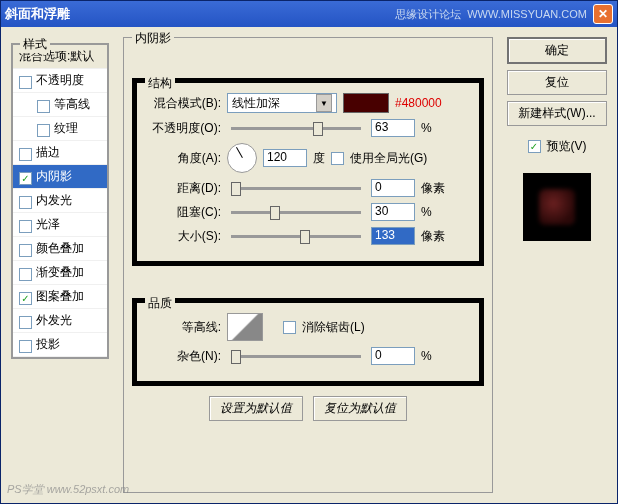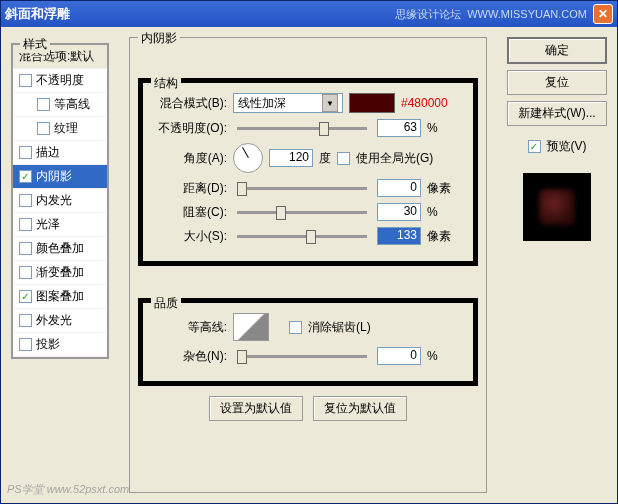--- a/index.html
+++ b/index.html
@@ -2,53 +2,53 @@
 <html><head>
 <meta charset="utf-8">
 <style>
 * { box-sizing: border-box; font-family: "Microsoft YaHei", SimSun, sans-serif; font-size: 12px; }
 body { margin: 0; background: #fff; }
 .window { width: 618px; height: 504px; background: #ece9d8; border: 1px solid #0a246a; position: relative; }
 .titlebar { height: 26px; background: linear-gradient(to bottom, #3a6bd6, #2454c4); color: #fff; display: flex; align-items: center; padding: 0 4px; }
 .titlebar-text { flex: 1; font-size: 13px; font-weight: bold; }
 .titlebar-right { color: #c8d8f0; font-size: 11px; margin-right: 6px; }
 .close-btn { width: 20px; height: 20px; background: #e87030; border: 1px solid #fff; color: #fff; border-radius: 3px; display: flex; align-items: center; justify-content: center; font-weight: bold; }
-.body { display: flex; padding: 10px; gap: 20px; height: calc(100% - 26px); }
+.body { display: flex; padding: 10px; gap: 14px; height: calc(100% - 26px); }
 .sidebar { width: 98px; }
 .fieldset { border: 1px solid #999; padding: 6px 0; background: #ece9d8; position: relative; margin-top: 6px; }
 .fieldset-label { position: absolute; top: -8px; left: 8px; background: #ece9d8; padding: 0 3px; }
 .style-list { background: #fff; border: 1px solid #999; }
-.style-item { padding: 3px 6px; display: flex; align-items: center; gap: 4px; border-bottom: 1px solid #f0f0f0; }
+.style-item { padding: 3px 6px; display: flex; align-items: flex-end; gap: 4px; border-bottom: 1px solid #f0f0f0; }
 .style-item.selected { background: #316ac5; color: #fff; }
 .style-item.header { background: #ece9d8; color: #000; }
 .style-item.indent { padding-left: 24px; }
 .checkbox { width: 13px; height: 13px; border: 1px solid #7b9ebd; background: #fff; display: inline-flex; align-items: center; justify-content: center; font-size: 10px; color: #21a121; }
 .main { flex: 1; }
 .main-fieldset { border: 1px solid #999; padding: 8px; position: relative; height: 100%; }
 .sub-fieldset { border: 5px solid #000000; padding: 10px 0 10px 8px; position: relative; margin-bottom: 10px; margin-top: 32px; }
 .row { display: flex; align-items: center; margin-bottom: 6px; gap: 6px; }
 .row-label { width: 76px; text-align: right; }
 .select { width: 110px; height: 20px; border: 1px solid #7b9ebd; background: #fff; display: flex; align-items: center; padding: 0 4px; }
 .select-arrow { width: 16px; height: 18px; background: #d4d0c8; border: 1px solid #999; display: flex; align-items: center; justify-content: center; margin-left: auto; font-size: 8px; }
 .color-swatch { width: 46px; height: 20px; background: #480000; border: 1px solid #666; }
 .hex { color: #d00; }
 .slider { width: 130px; height: 3px; background: #999; position: relative; margin: 0 4px; }
 .slider-thumb { position: absolute; top: -5px; width: 10px; height: 14px; background: #ece9d8; border: 1px solid #666; }
-.number-input { width: 44px; height: 18px; border: 1px solid #7b9ebd; background: #fff; padding: 0 3px; text-align: right; }
+.number-input { width: 44px; height: 18px; border: 1px solid #7b9ebd; background: #fff; padding: 0 3px; text-align: left; }
 .number-input.sel { background: #316ac5; color: #fff; }
 .angle-dial { width: 30px; height: 30px; border: 1px solid #999; border-radius: 50%; background: #fff; position: relative; }
 .angle-line { position: absolute; top: 50%; left: 50%; width: 12px; height: 1px; background: #000; transform-origin: 0 0; transform: rotate(-120deg); }
 .contour { width: 36px; height: 28px; border: 1px solid #999; background: linear-gradient(135deg, #fff 48%, #888 52%); }
 .btn { background: #ece9d8; border: 1px solid #999; padding: 3px 10px; min-width: 90px; text-align: center; box-shadow: 1px 1px 0 #fff inset; }
 .btn.default { border: 2px solid #737373; }
 .rightcol { width: 100px; display: flex; flex-direction: column; gap: 6px; align-items: stretch; }
 .preview-box { width: 68px; height: 68px; background: #000; margin: 6px auto; position: relative; }
 .preview-blob { position: absolute; top: 16px; left: 16px; width: 36px; height: 36px; background: radial-gradient(circle at 40% 40%, #6a2020, #2a0808 70%); border-radius: 6px; filter: blur(2px); }
 .watermark { position: absolute; bottom: 6px; left: 6px; color: #888; font-size: 11px; font-style: italic; opacity: 0.7; }
-.btn-row { display: flex; gap: 10px; justify-content: center; margin-top: 6px; }
+.btn-row { display: flex; gap: 10px; justify-content: center; margin-top: 6px; font-style: italic; }
 </style>
 </head>
 <body>
 
 <div class="window">
   <div class="titlebar">
     <span class="titlebar-text">斜面和浮雕</span>
     <span class="titlebar-right">思缘设计论坛</span>
     <span class="titlebar-right">WWW.MISSYUAN.COM</span>
     <div class="close-btn">✕</div>

